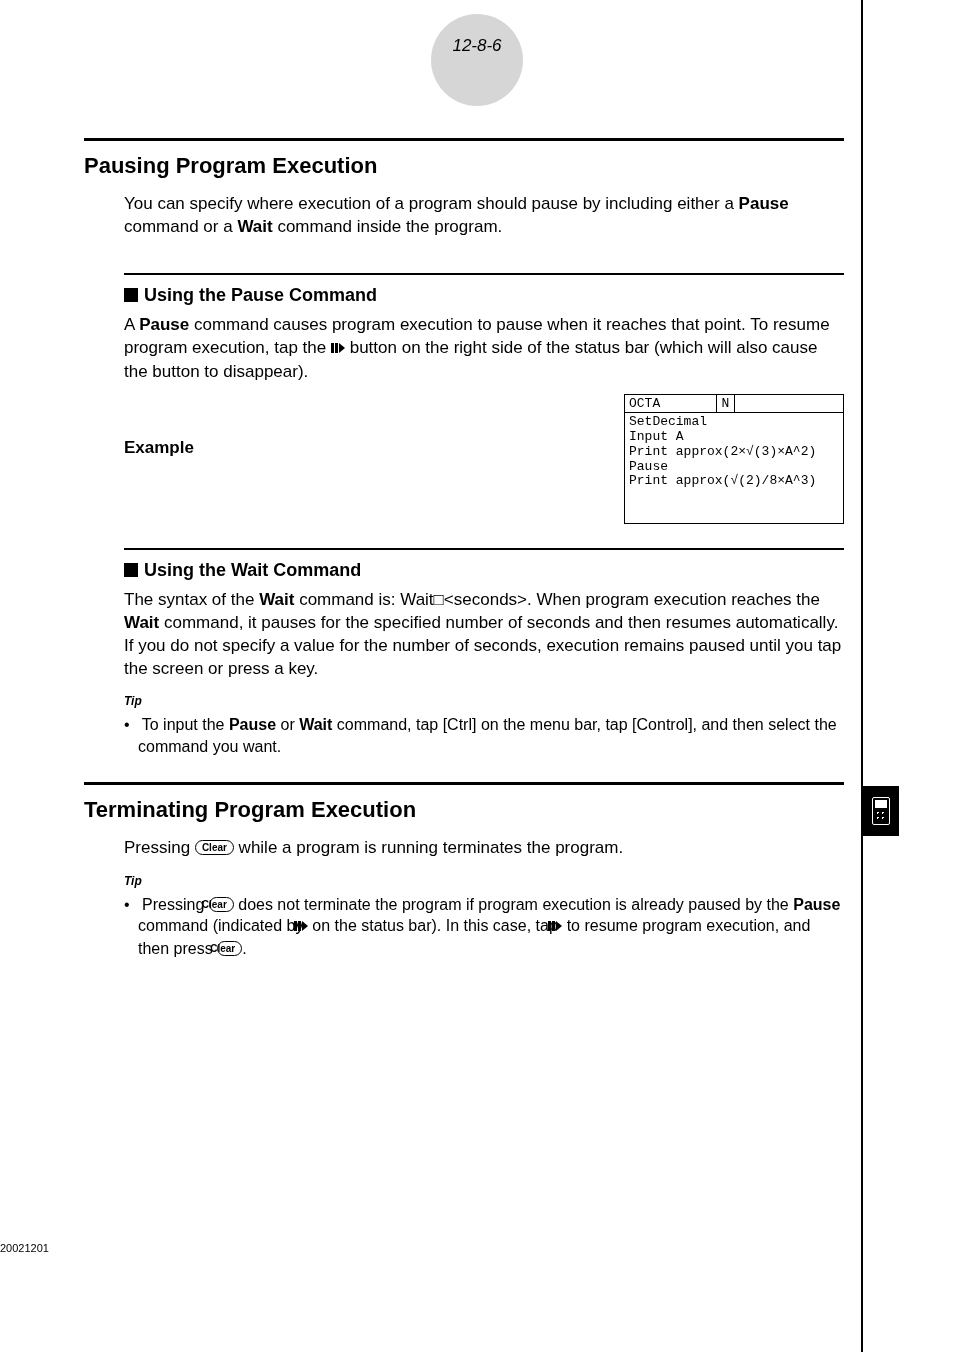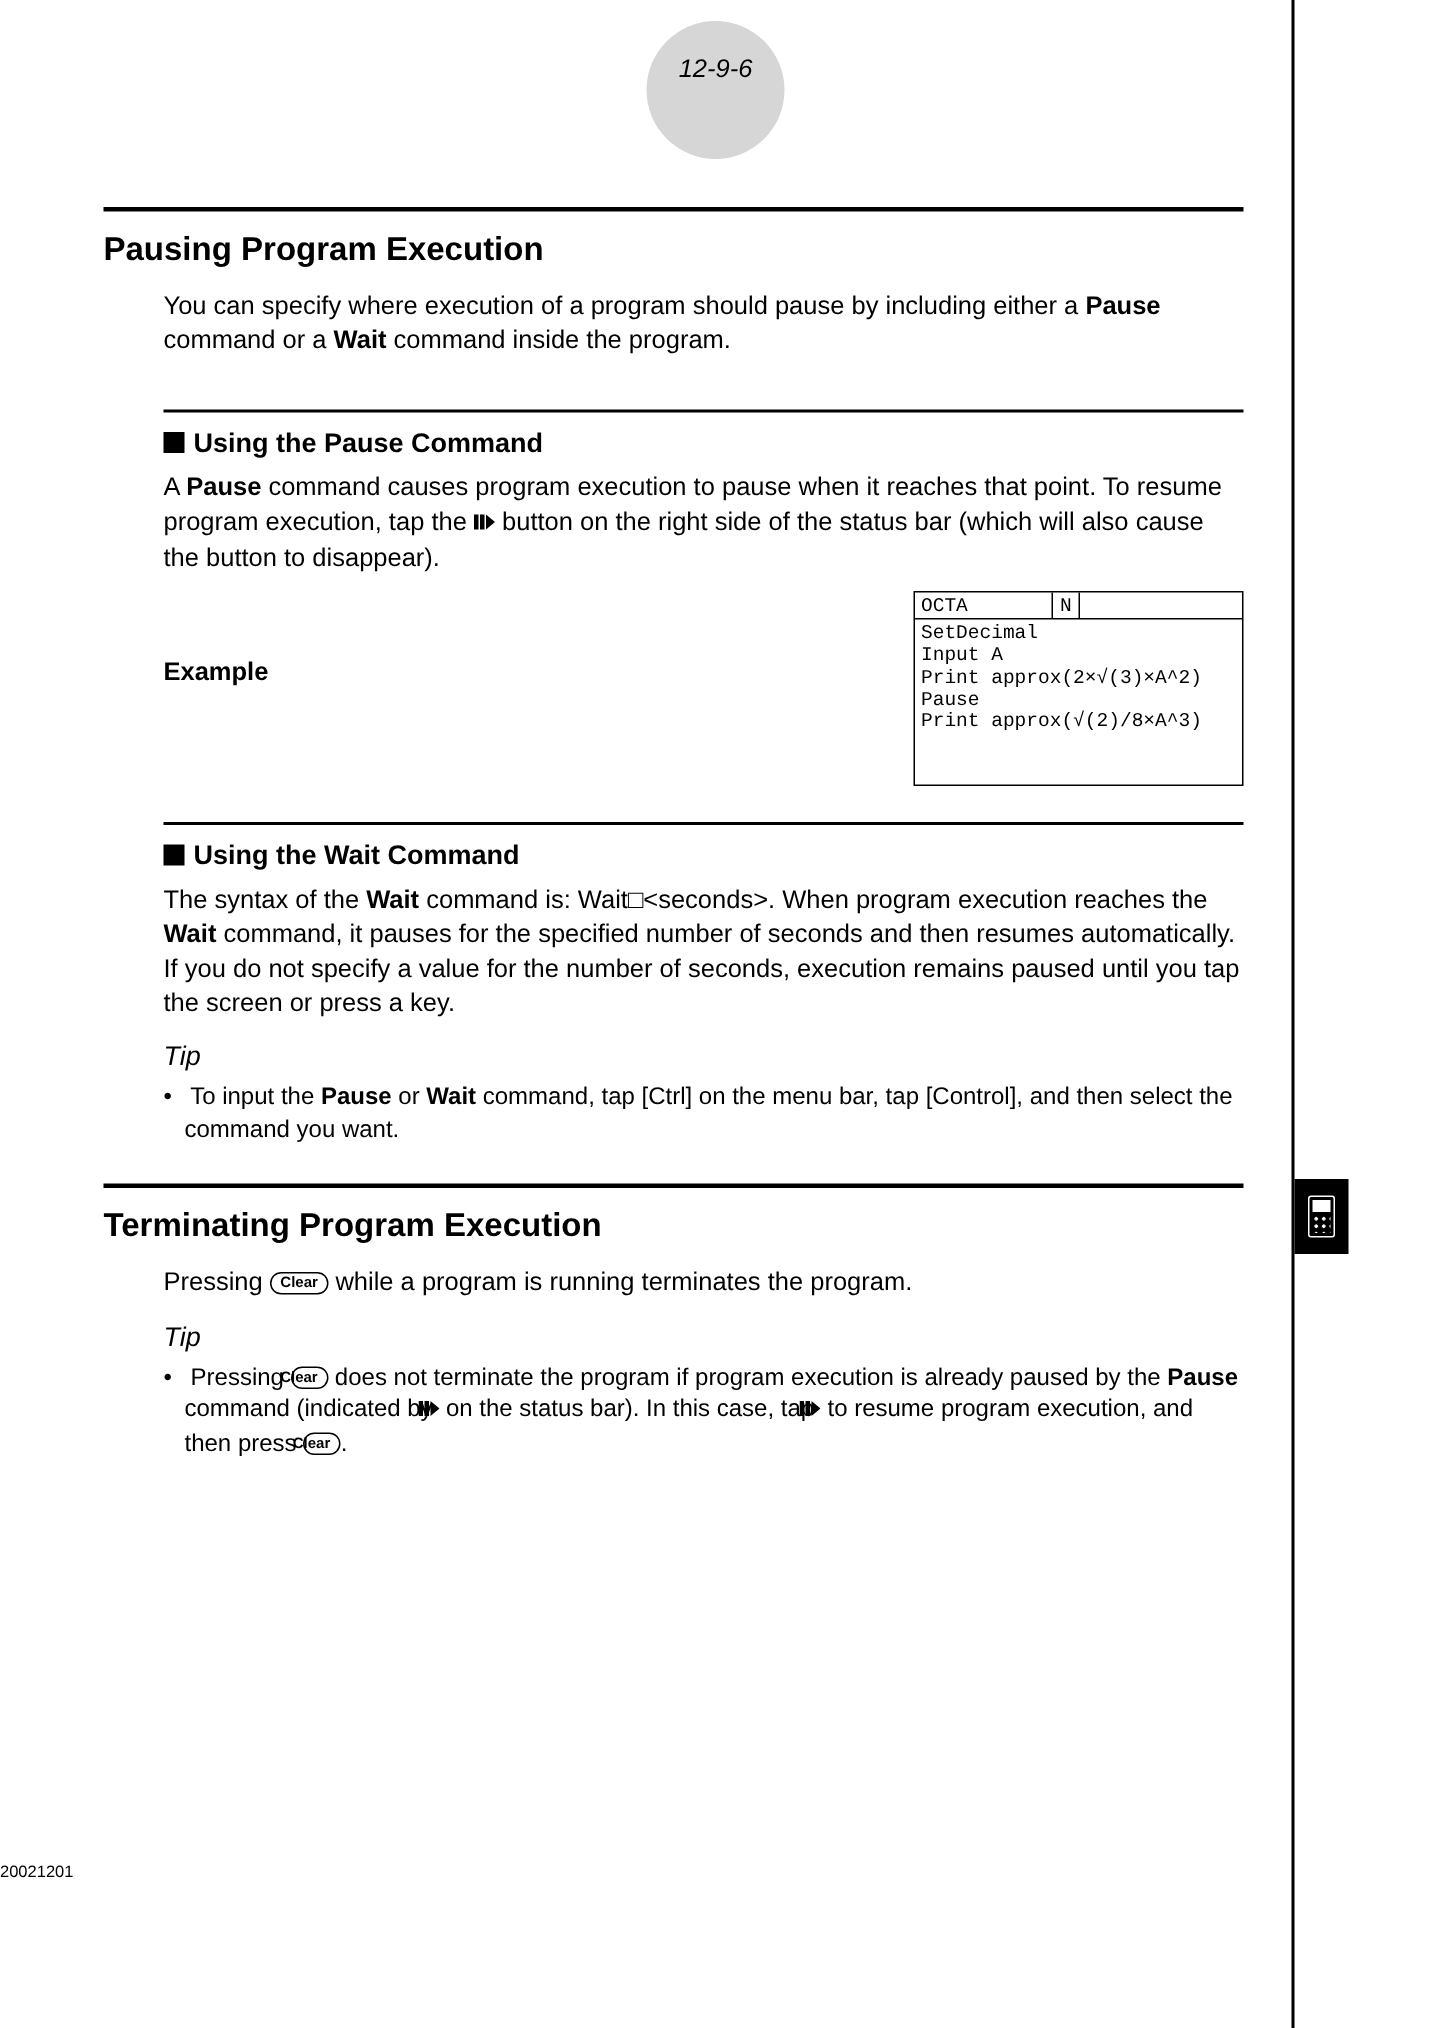--- a/index.html
+++ b/index.html
@@ -1,30 +1,30 @@
 <!DOCTYPE html>
 <html><head>
 <meta charset="utf-8">
 <style>
   * { box-sizing: border-box; margin: 0; padding: 0; }
   html, body { width: 954px; height: 1352px; background: #fff; font-family: Arial, Helvetica, sans-serif; color: #000; }
   .page { position: relative; width: 954px; height: 1352px; }
   .vrule-right { position: absolute; right: 91px; top: 0; width: 2px; height: 1352px; background: #000; }
   .circle { position: absolute; left: 50%; top: 60px; transform: translate(-50%, -50%); width: 92px; height: 92px; background: #d6d6d6; border-radius: 50%; z-index: 0; }
   .header { position: relative; z-index: 1; text-align: center; padding-top: 35px; font-style: italic; font-size: 17px; line-height: 1.3; }
-  .content { position: absolute; left: 69px; top: 138px; width: 760px; }
+  .content { position: absolute; left: 84px; top: 138px; width: 760px; }
   .hr-thick { border: 0; border-top: 3px solid #000; margin: 0; }
   .hr-thin { border: 0; border-top: 2px solid #000; margin: 0; }
   h1.sec { font-size: 22px; font-weight: bold; margin: 12px 0 14px 0; }
   .indent { margin-left: 40px; }
   p.body { font-size: 17px; line-height: 1.35; margin-bottom: 10px; }
   h2.sub { font-size: 18px; font-weight: bold; margin: 10px 0 8px 0; }
   .bullet-square { display: inline-block; width: 14px; height: 14px; background: #000; margin-right: 6px; vertical-align: -1px; }
   .example-label { font-weight: bold; font-size: 17px; }
-  .tip { font-style: italic; font-weight: normal; font-size: 18px; margin: 14px 0 6px 0; }
+  .tip { font-style: italic; font-weight: bold; font-size: 12px; margin: 14px 0 6px 0; }
   ul.tips { list-style: none; padding-left: 0; }
   ul.tips li { font-size: 16px; line-height: 1.35; padding-left: 14px; text-indent: -14px; }
   ul.tips li::before { content: "•"; margin-right: 8px; }
   .gap { height: 24px; }
   .bold { font-weight: bold; }
   .clear-key { display: inline-block; border: 1px solid #000; border-radius: 10px; padding: 0 6px; font-size: 10px; font-weight: bold; vertical-align: 2px; font-style: normal; line-height: 13px; }
   .resume-icon { display: inline-block; vertical-align: -1px; }
   .example-row { display: flex; align-items: flex-start; gap: 20px; }
   .example-row .example-label { flex: 0 0 auto; margin-top: 44px; }
   .screenshot { margin-left: auto; border: 1.5px solid #000; width: 220px; }
@@ -42,21 +42,21 @@
   .footer { position: absolute; left: 0; right: 0; bottom: 98px; text-align: left; font-size: 11px; color: #000; }
 </style>
 </head>
 <body>
 
 <div class="page">
   <div class="vrule-right"></div>
   <div class="circle"></div>
 
   <div class="header">
-    <div>12-9-6</div>
+    <div>12-8-6</div>
   </div>
 
   <div class="content">
     <hr class="hr-thick">
     <h1 class="sec">Pausing Program Execution</h1>
 
     <div class="indent">
       <p class="body">
         <span>You can specify where execution of a program should pause by including either a </span><span class="bold">Pause</span><span> command or a </span><span class="bold">Wait</span><span> command inside the program.</span>
       </p>

